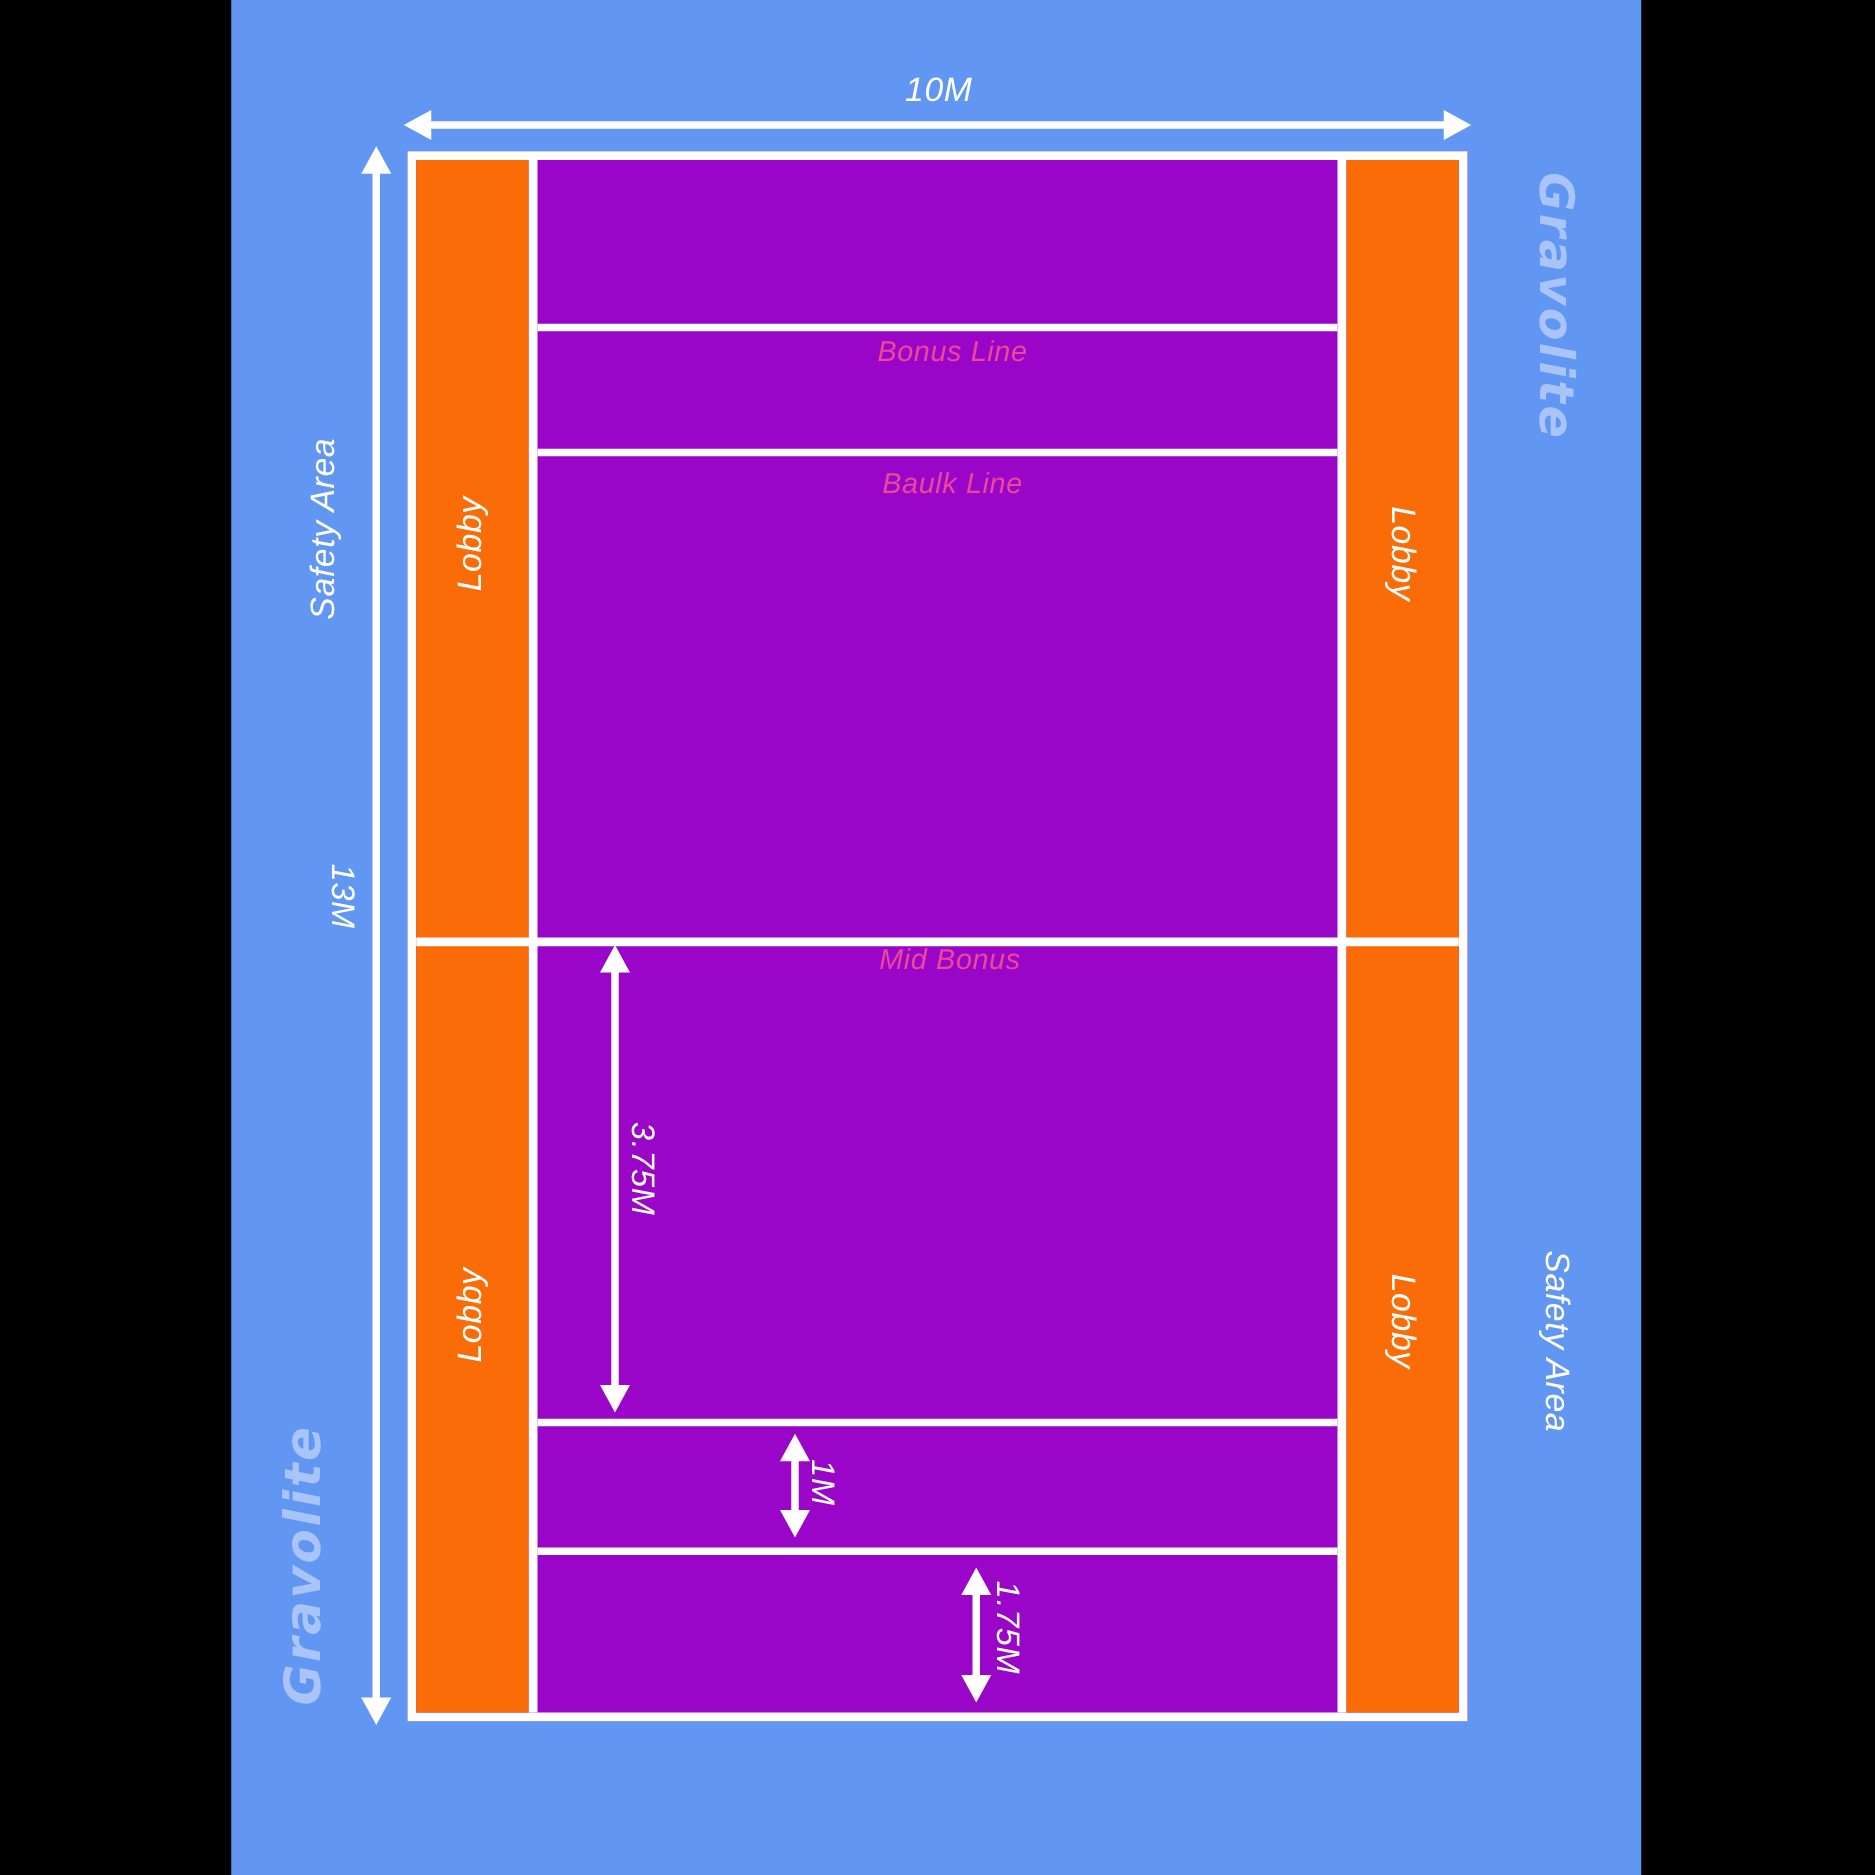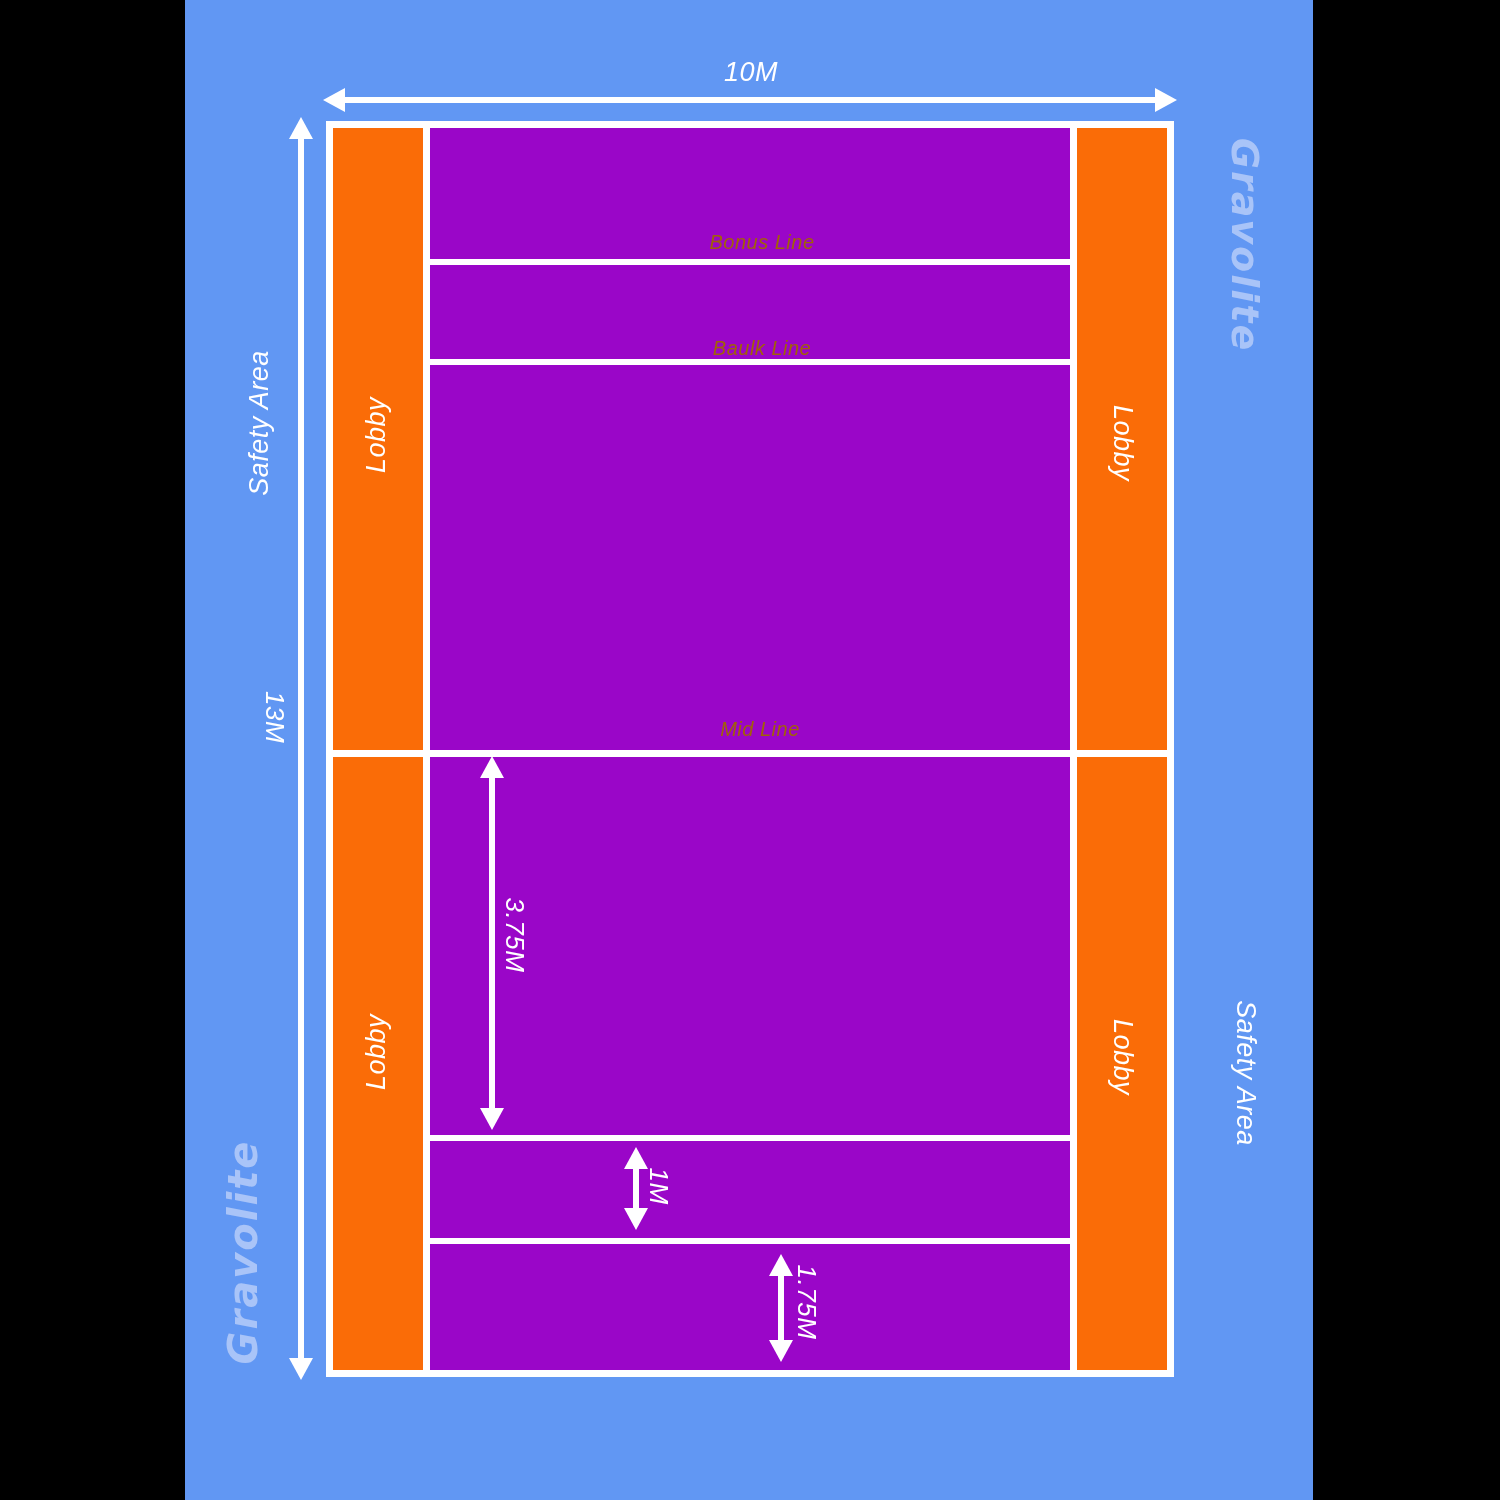--- a/index.html
+++ b/index.html
@@ -38,21 +38,21 @@
   .hline.full { left:0; right:0; height:7px; }
   
   .lbl {
     position:absolute; white-space:nowrap;
     transform:translate(-50%,-50%);
     font-style:italic; font-size:27px; color:var(--label-text,#fff);
     letter-spacing:0.5px;
   }
   .lbl.rot-cw  { transform:translate(-50%,-50%) rotate(90deg); }
   .lbl.rot-ccw { transform:translate(-50%,-50%) rotate(-90deg); }
-  .lbl.line-name { font-size:20px; color:#a16207; }
+  .lbl.line-name { font-size:23px; color:#ec4899;margin-top:39px; }
   .lbl.dim { font-size:26px; }
   .brand {
     position:absolute; white-space:nowrap;
     font-family:"DejaVu Sans", sans-serif;
     font-style:italic; font-weight:700;
     color:var(--brand-text,#a9c4f8);
     letter-spacing:2px;
   }
   .brand.tr { font-size:38px; transform:translate(-50%,-50%) rotate(90deg); }
   .brand.bl { font-size:40px; transform:translate(-50%,-50%) rotate(-90deg); }
@@ -136,21 +136,21 @@
 
   <div class="arrow" style="left:768px; top:1254px; width:26px; height:108px">
     <div class="shaft-v" style="top:16px; bottom:16px"></div>
     <div class="head up"></div>
     <div class="head down"></div>
   </div>
   <div class="lbl dim rot-cw" style="left:806px; top:1302px">1.75M</div>
 
   <div class="lbl line-name" style="left:762px; top:242px">Bonus Line</div>
   <div class="lbl line-name" style="left:762px; top:348px">Baulk Line</div>
-  <div class="lbl line-name" style="left:760px; top:729px">Mid Line</div>
+  <div class="lbl line-name" style="left:760px; top:729px">Mid Bonus</div>
 
   <div class="lbl rot-ccw" style="left:376px; top:435px">Lobby</div>
   <div class="lbl rot-ccw" style="left:376px; top:1052px">Lobby</div>
   <div class="lbl rot-cw" style="left:1122px; top:443px">Lobby</div>
   <div class="lbl rot-cw" style="left:1122px; top:1057px">Lobby</div>
 
   <div class="lbl rot-ccw" style="left:259px; top:423px">Safety Area</div>
   <div class="lbl rot-cw" style="left:1245px; top:1073px">Safety Area</div>
 
   <div class="brand tr" style="left:1245px; top:245px">Gravolite</div>

